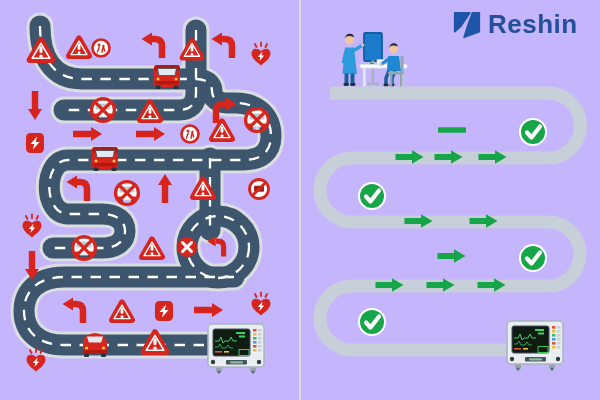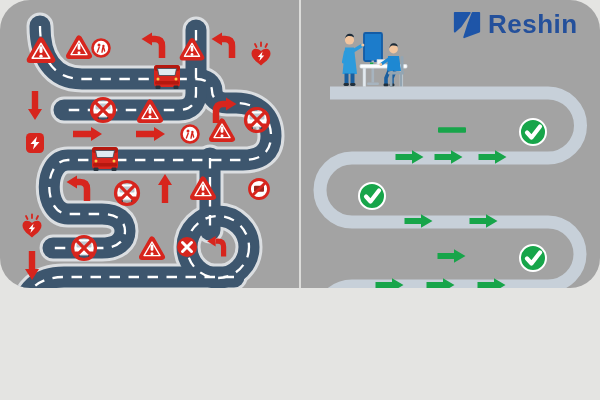--- a/index.html
+++ b/index.html
@@ -1,17 +1,17 @@
 <!DOCTYPE html>
 <html><head>
 <meta charset="utf-8">
 <style>
   html,body{margin:0;padding:0;background:#e4e4e2;}
-  .stage{position:relative;width:600px;height:288px;background:#a3a3a3;overflow:hidden;
-         font-family:"Liberation Sans",sans-serif;border-radius:30px;}
+  .stage{position:relative;width:600px;height:400px;background:#c4b5fd;overflow:hidden;
+         font-family:"Liberation Sans",sans-serif;}
   .panel{position:absolute;top:0;}
   #left-svg{left:0;}
   #right-svg{left:300px;}
   .divider{position:absolute;left:299px;top:0;width:2px;height:400px;background:#DCDCDA;}
   .road-casing{fill:none;stroke:#DBDEE1;stroke-width:27;stroke-linecap:round;}
   .road{fill:none;stroke:#3D566E;stroke-width:21;stroke-linecap:round;}
   .road-dash{fill:none;stroke:#FFFFFF;stroke-width:2.3;stroke-dasharray:10.5 8.5;}
   .gpath{fill:none;stroke:#C7D0D9;stroke-width:13;}
   .logo{position:absolute;left:452px;top:9px;display:flex;align-items:center;gap:6px;}
   .logo-mark{width:30px;height:30px;}

